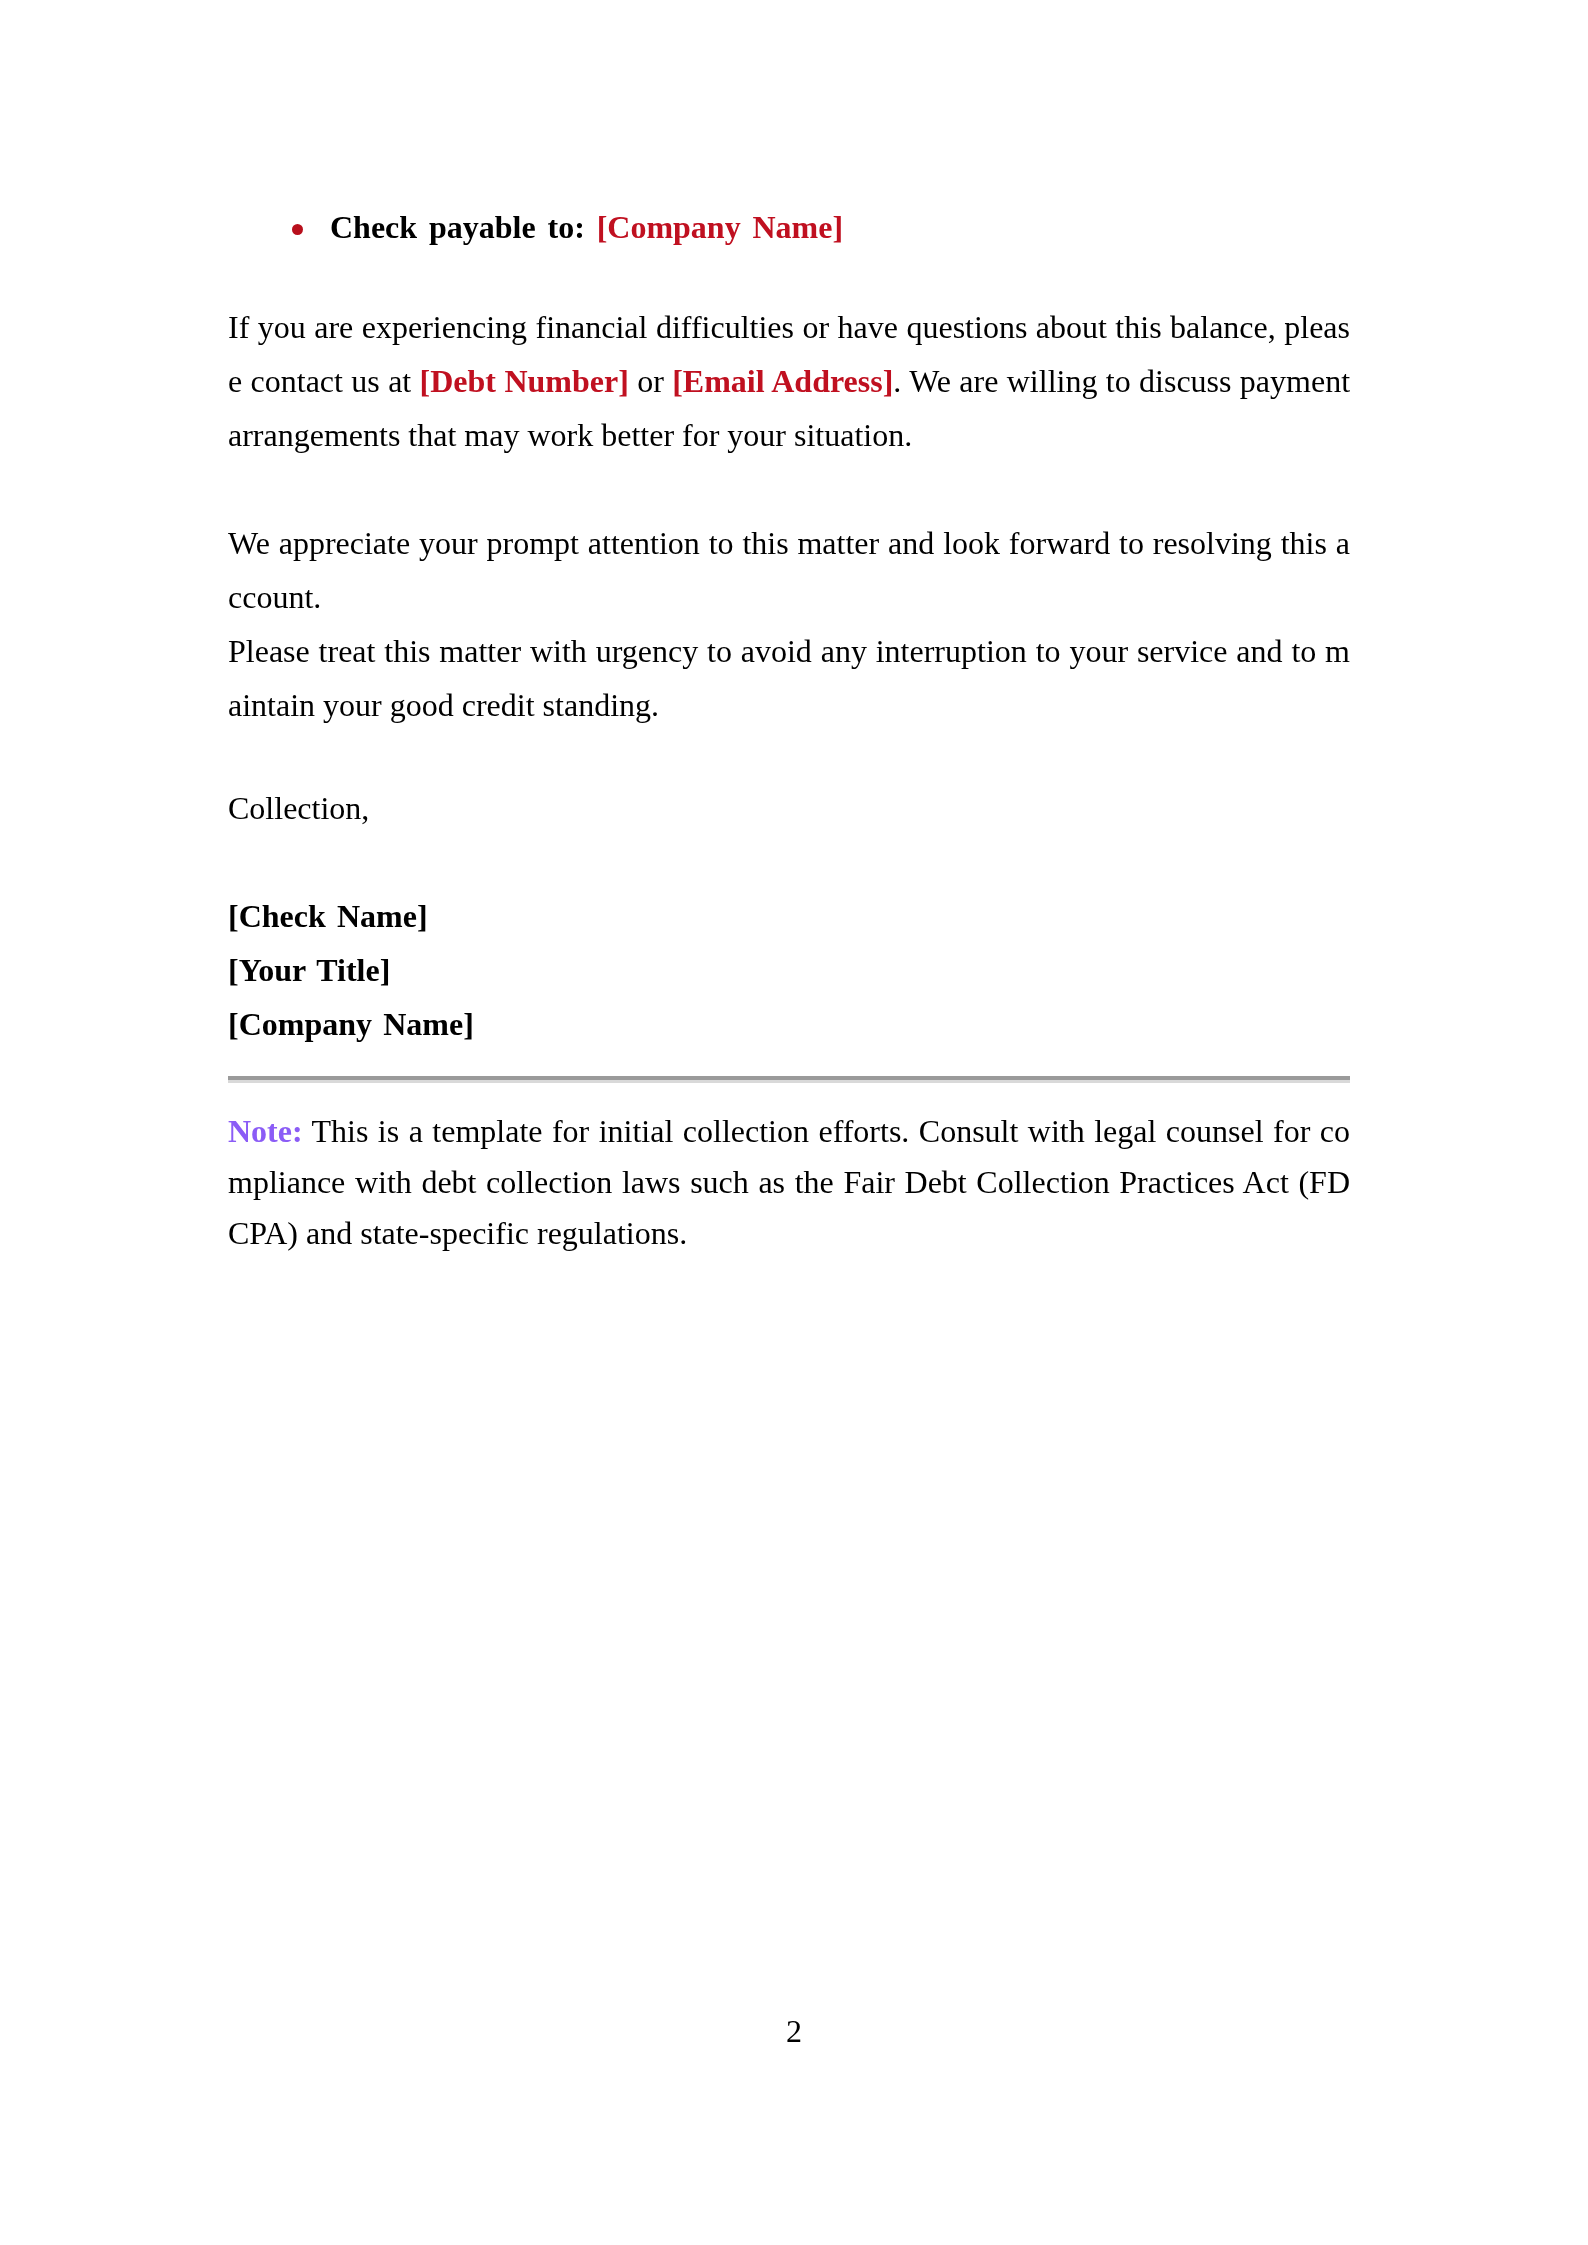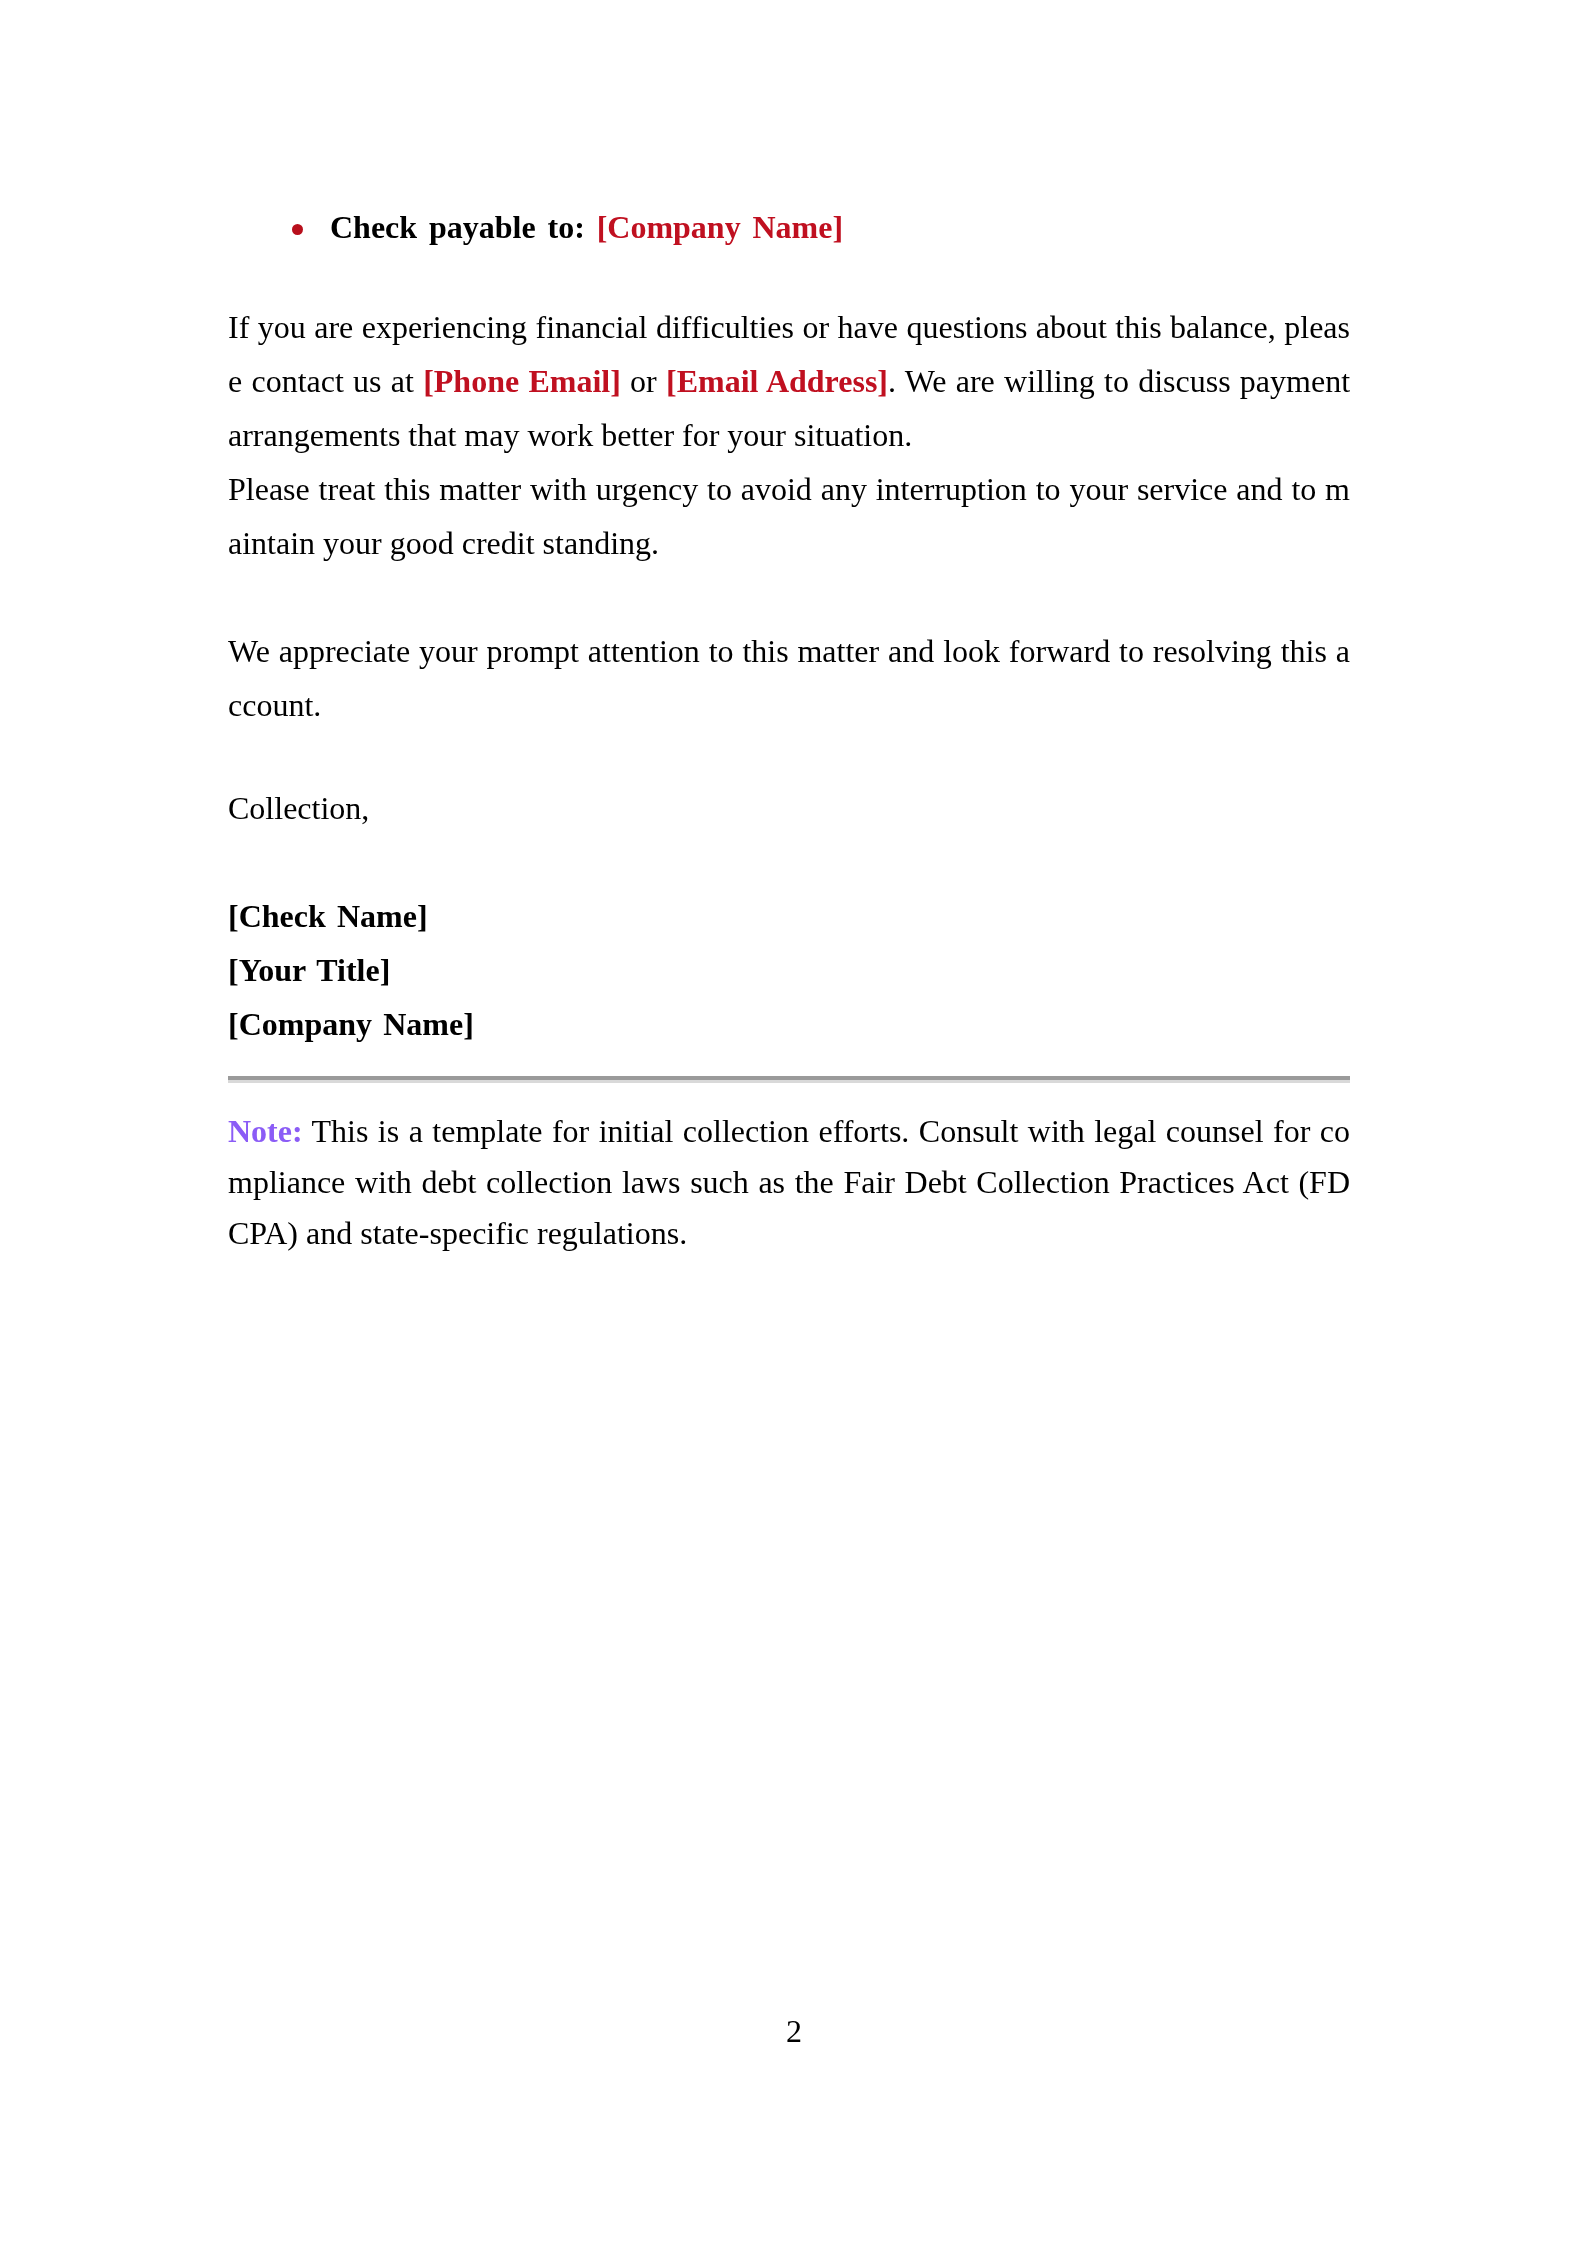--- a/index.html
+++ b/index.html
@@ -80,25 +80,25 @@
 <body>
 
 <div class="page">
   <div class="content">
 
     <div class="bullet-item">
       <span class="bullet-dot"></span>
       <span class="bullet-text"><span class="b">Check payable to: </span><span class="red">[Company Name]</span></span>
     </div>
 
-    <p class="para p-first"><span>If you are experiencing financial difficulties or have questions about this balance, please contact us at </span><span class="red">[Phone Email]</span><span> or </span><span class="red">[Email Address]</span><span>. We are willing to discuss payment arrangements that may work better for your situation.</span></p>
+    <p class="para p-first"><span>If you are experiencing financial difficulties or have questions about this balance, please contact us at </span><span class="red">[Debt Number]</span><span> or </span><span class="red">[Email Address]</span><span>. We are willing to discuss payment arrangements that may work better for your situation.</span></p>
+
+    <p class="para p-gap">We appreciate your prompt attention to this matter and look forward to resolving this account.</p>
 
     <p class="para">Please treat this matter with urgency to avoid any interruption to your service and to maintain your good credit standing.</p>
-
-    <p class="para p-gap">We appreciate your prompt attention to this matter and look forward to resolving this account.</p>
 
     <p class="closing">Collection,</p>
 
     <div class="sig">
       <p>[Check Name]</p>
       <p>[Your Title]</p>
       <p>[Company Name]</p>
     </div>
 
     <hr class="rule">

